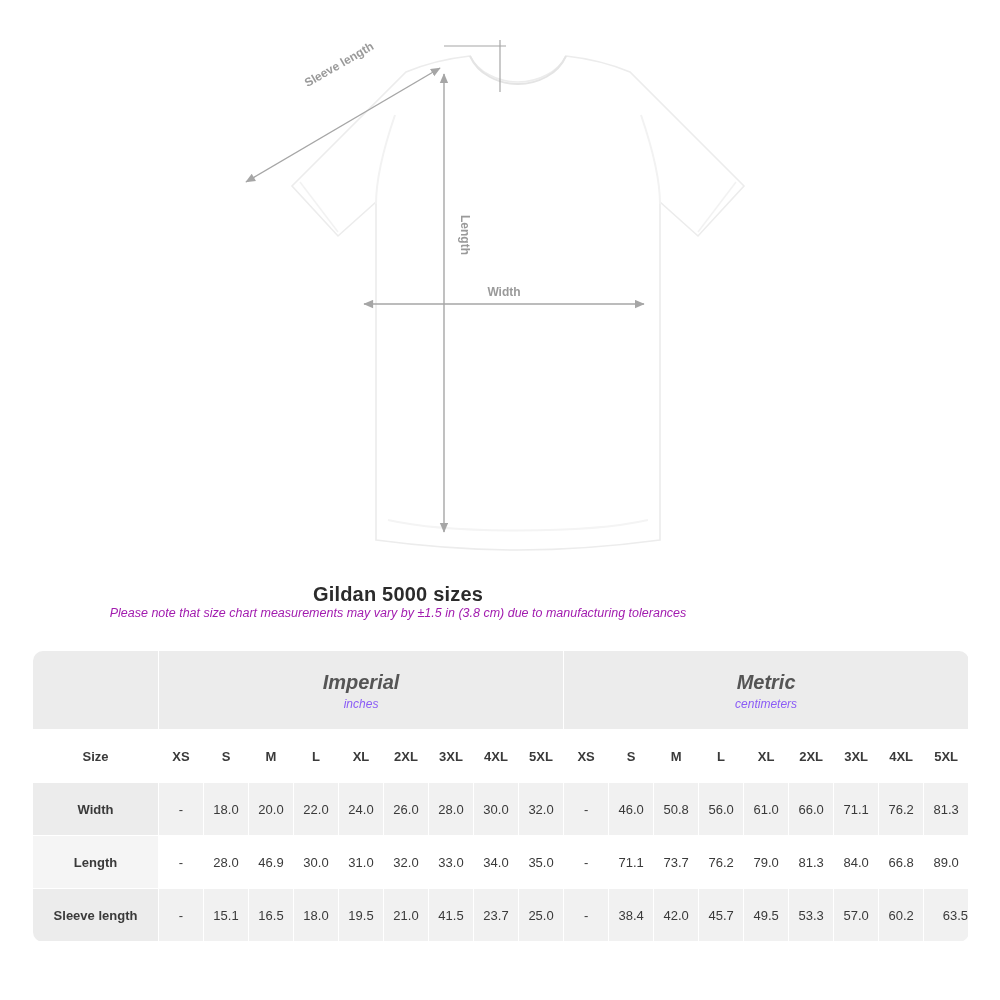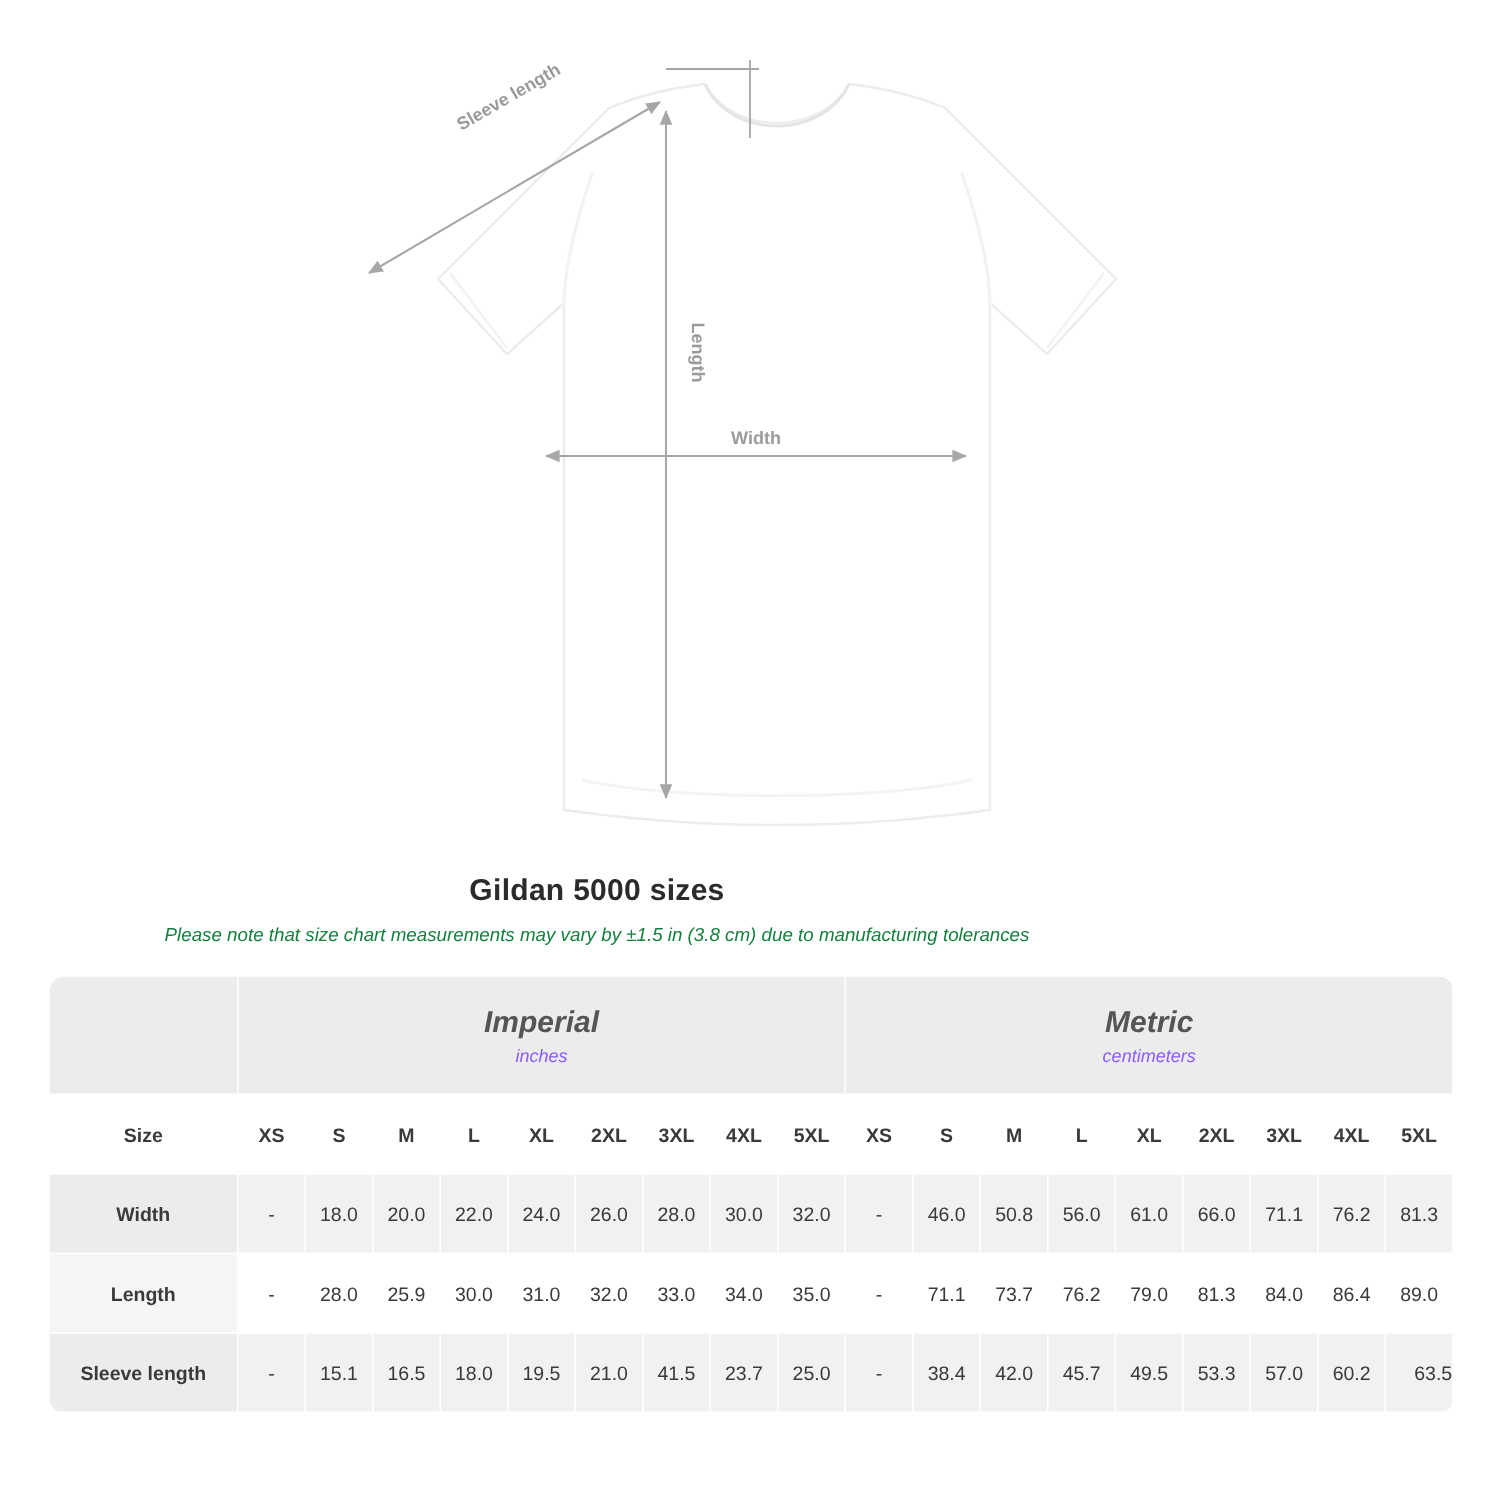--- a/index.html
+++ b/index.html
@@ -37,24 +37,23 @@
     text-align: center;
   }
   #chart-title {
     font-size: 20px;
     font-weight: bold;
     color: #2b2b2b;
     letter-spacing: 0.2px;
     margin: 0;
   }
   #chart-note {
-    margin-top: 10px;
     font-size: 12.5px;
     font-style: italic;
-    color: #15803d;
+    color: #a21caf;
   }
 
   
   #size-table-wrap {
     position: absolute;
     top: 650px;
     left: 32px;
     width: 936px;
   }
   table.size-table {
@@ -265,35 +264,35 @@
         <td>66.0</td>
         <td>71.1</td>
         <td>76.2</td>
         <td>81.3</td>
       </tr>
 
       <tr class="data-row alt">
         <td class="rowlabel">Length</td>
         <td>-</td>
         <td>28.0</td>
-        <td>25.9</td>
+        <td>46.9</td>
         <td>30.0</td>
         <td>31.0</td>
         <td>32.0</td>
         <td>33.0</td>
         <td>34.0</td>
         <td>35.0</td>
         <td>-</td>
         <td>71.1</td>
         <td>73.7</td>
         <td>76.2</td>
         <td>79.0</td>
         <td>81.3</td>
         <td>84.0</td>
-        <td>86.4</td>
+        <td>66.8</td>
         <td>89.0</td>
       </tr>
 
       <tr class="data-row">
         <td class="rowlabel">Sleeve length</td>
         <td>-</td>
         <td>15.1</td>
         <td>16.5</td>
         <td>18.0</td>
         <td>19.5</td>

